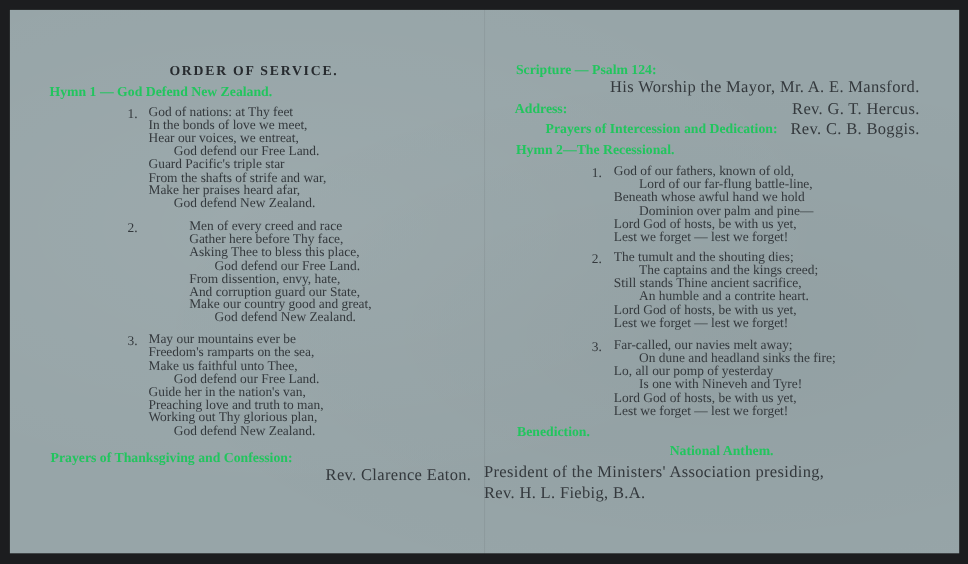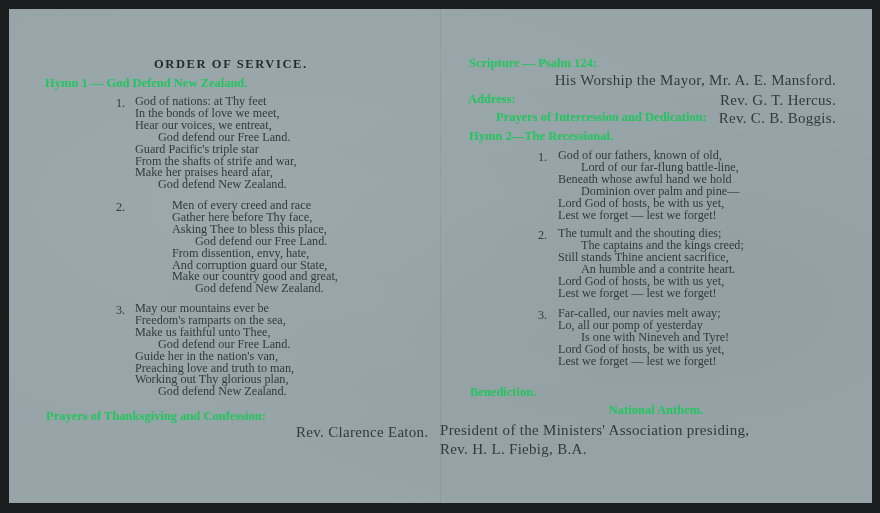--- a/index.html
+++ b/index.html
@@ -110,20 +110,21 @@
       <span class="line indent">The captains and the kings creed;</span>
       <span class="line">Still stands Thine ancient sacrifice,</span>
       <span class="line indent">An humble and a contrite heart.</span>
       <span class="line">Lord God of hosts, be with us yet,</span>
       <span class="line">Lest we forget — lest we forget!</span>
     </div>
 
   <div class="abs num" style="left:98px; top:308px;">3.</div>
   <div class="abs verse" style="left:118px; top:308px;">
       <span class="line">Far-called, our navies melt away;</span>
+      <span class="line indent">On dune and headland sinks the fire;</span>
       <span class="line">Lo, all our pomp of yesterday</span>
       <span class="line indent">Is one with Nineveh and Tyre!</span>
       <span class="line">Lord God of hosts, be with us yet,</span>
       <span class="line">Lest we forget — lest we forget!</span>
     </div>
 
   <div class="abs bold" style="left:30px; top:385px;">Benediction.</div>
   <div class="abs bold" style="left:0; width:432px; top:403px; text-align:center;">National Anthem.</div>
   <div class="abs plain" style="left:0; width:432px; top:422px; text-align:left;">President of the Ministers' Association presiding,</div>
   <div class="abs plain" style="left:0; width:432px; top:441px; text-align:left;">Rev. H. L. Fiebig, B.A.</div>

